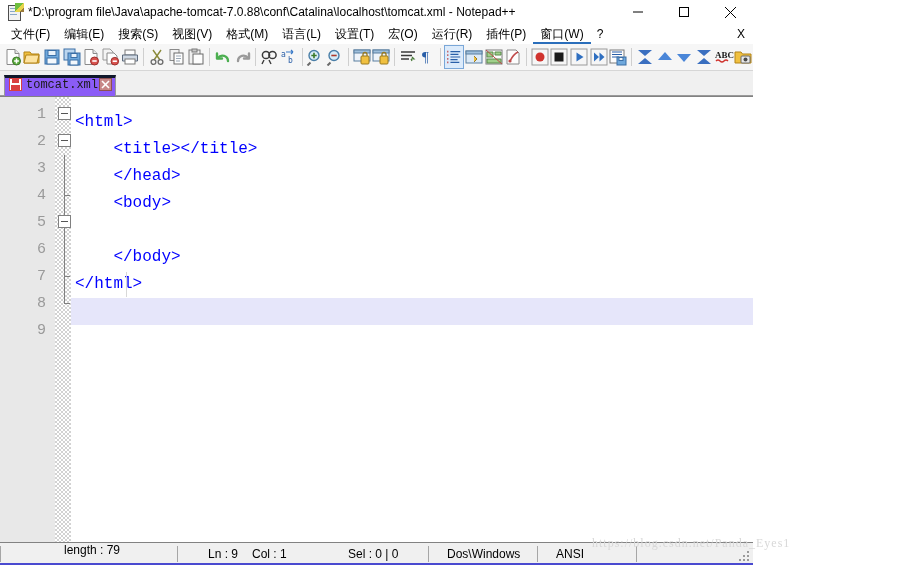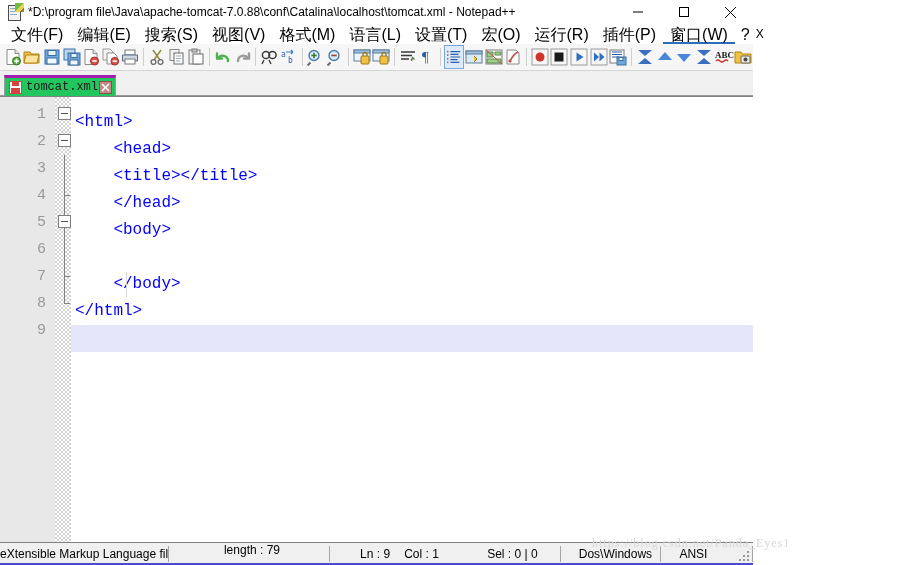--- a/index.html
+++ b/index.html
@@ -17,35 +17,35 @@
   .app-icon .pad{position:absolute;left:2px;top:1px;width:11px;height:14px;background:#f2f2f2;border:1px solid #4d4d4d;}
   .app-icon .pad:before{content:"";position:absolute;left:1px;top:2px;width:7px;height:1px;background:#8aa8c8;box-shadow:0 3px 0 #8aa8c8,0 6px 0 #8aa8c8;}
   .app-icon .pencil{position:absolute;right:-1px;top:-1px;width:9px;height:9px;background:linear-gradient(135deg,#6fbf3f 0%,#6fbf3f 45%,#e8d44d 46%,#e8d44d 75%,#9a7a3a 76%);transform:rotate(0deg);}
   .title-text{font-size:12px;color:#000000;white-space:nowrap;flex:1 1 auto;overflow:hidden;letter-spacing:0px;}
   .wbtns{display:flex;flex:0 0 auto;height:24px;}
   .wbtn{width:46px;height:24px;display:flex;align-items:center;justify-content:center;}
   .wbtn svg{display:block;}
 
   
   .menubar{height:20px;background:#ffffff;display:flex;align-items:center;flex:0 0 20px;padding-left:4px;}
-  .menuitem{font-size:16px;color:#000;padding:1px 7px;white-space:nowrap;line-height:17px;}
+  .menuitem{font-size:12px;color:#000;padding:1px 7px;white-space:nowrap;line-height:17px;}
   .menuitem.qmark{padding:1px 6px;}
   .menuitem.active-u{box-shadow:inset 0 -2px 0 #2a6ebb;}
   .menu-right{margin-left:auto;font-size:12px;color:#000;padding-right:8px;}
 
   
   .toolbar{height:26px;background:#f6f6f6;border-bottom:1px solid #d6d6d6;display:flex;align-items:center;flex:0 0 26px;padding-left:3px;}
   .tb{width:25px;height:24px;display:flex;align-items:center;justify-content:center;position:relative;}
   .tb.sel{background:#dcebfb;border:1px solid #7aa7d8;box-sizing:border-box;}
   .sep{width:1px;height:18px;background:#cfcfcf;margin:0 3px;flex:0 0 1px;}
   .tb svg{display:block;}
 
   
   .tabbar{height:24px;background:#f0f0f0;display:flex;align-items:flex-end;flex:0 0 24px;padding-left:4px;border-bottom:1px solid #9a9a9a;position:relative;}
-  .tab{height:21px;display:flex;align-items:center;background:#22c55e;border:1px solid #9a9a9a;border-bottom:none;border-top:3px solid #a21caf;padding:0 3px 0 4px;box-sizing:border-box;position:relative;top:1px;}
+  .tab{height:21px;display:flex;background:#8b5cf6;border:1px solid #9a9a9a;border-bottom:none;border-top:3px solid #0f172a;padding:0 3px 0 4px;box-sizing:border-box;position:relative;top:1px;}
   .tab .disk{width:13px;height:13px;margin-right:4px;position:relative;flex:0 0 auto;}
   .tab .disk .body{position:absolute;left:0;top:0;width:13px;height:13px;background:#ffffff;border:1.5px solid #d94040;box-sizing:border-box;}
   .tab .disk .slot{position:absolute;left:3px;top:1px;width:7px;height:4px;background:#d94040;}
   .tab .disk .lbl{position:absolute;left:2px;bottom:1px;width:9px;height:5px;background:#d94040;}
   .tab .name{font-family:"Liberation Mono",monospace;font-size:12px;color:#1a1a1a;white-space:nowrap;letter-spacing:0px;}
   .tab .close{width:13px;height:13px;margin-left:1px;position:relative;background:#c78787;border:1px solid #8d5050;box-sizing:border-box;display:flex;align-items:center;justify-content:center;}
   .tab .close svg{display:block;}
 
   
   .editorwrap{flex:1 1 auto;display:flex;background:#ffffff;border-top:1px solid #828282;position:relative;overflow:hidden;}
@@ -451,35 +451,33 @@
           <span class="ftick"></span>
         </div>
       <div class="foldrow">
           <span class="fend"></span>
         </div>
       <div class="foldrow"></div>
     </div>
 
     <div class="code">
       <div class="cline">&lt;html&gt;</div>
-      <div class="cline">    &lt;head&gt;</div>
       <div class="cline">    &lt;title&gt;&lt;/title&gt;</div>
       <div class="cline">    &lt;/head&gt;</div>
       <div class="cline">    &lt;body&gt;</div>
       <div class="cline"></div>
       <div class="cline">    &lt;/body&gt;</div>
       <div class="cline">&lt;/html&gt;</div>
       <div class="cline cur"></div>
       <div class="indentguide"></div>
     </div>
   </div>
 
   <div class="statusbar">
     <div class="watermark">https://blog.csdn.net/Panda_Eyes1</div>
-    <div class="sb sb1">eXtensible Markup Language fil</div>
     <div class="sb-div"></div>
     <div class="sb sb3">
       <span>length : 79</span>
       <span>lines : 9</span>
     </div>
     <div class="sb-div"></div>
     <div class="sb sb4">
       <span>Ln : 9</span>
       <span style="padding-left:14px">Col : 1</span>
     </div>

